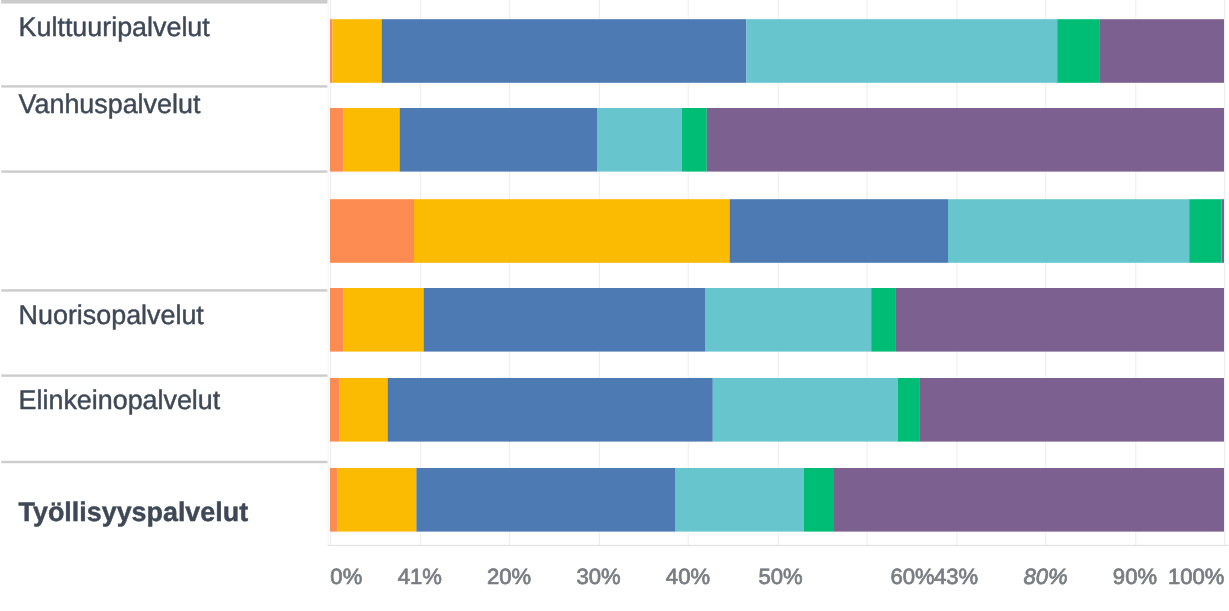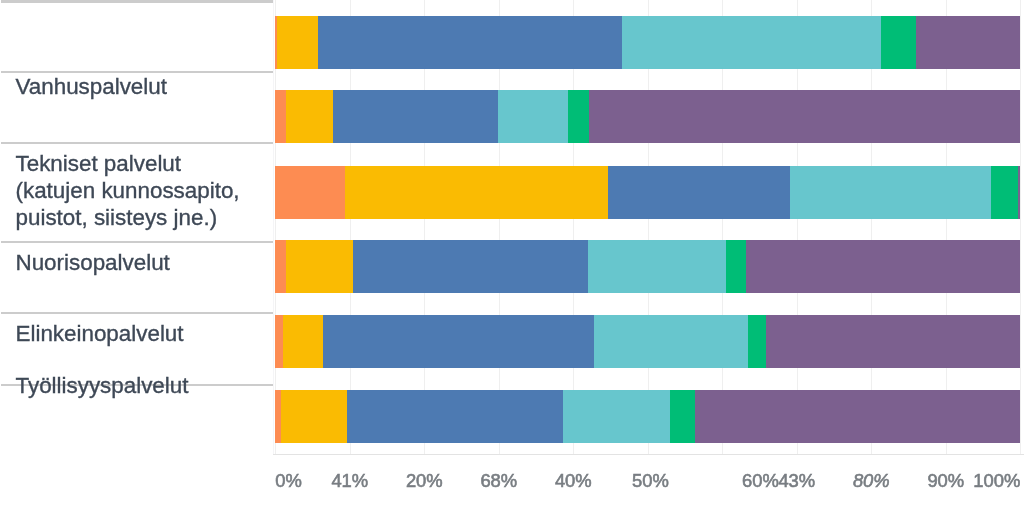--- a/index.html
+++ b/index.html
@@ -34,37 +34,35 @@
         -webkit-text-stroke:0.6px #787d82;}
 </style>
 </head>
 <body>
 
 <div id="root">
 
   <div class="labelcol">
 
     <div class="rowsep" style="top: 0px; height: 2.6px;"></div>
+    <div class="rowlabel" style="top: 9.4px;">Kulttuuripalvelut</div>
 
     <div class="rowsep" style="top: 70.5px;"></div>
     <div class="rowlabel" style="top: 73px;">Vanhuspalvelut</div>
 
     <div class="rowsep" style="top: 142px;"></div>
-    <div class="rowlabel" style="top: 149.8px;">Tekniset palvelut
-(katujen kunnossapito,
-puistot, siisteys jne.)</div>
 
     <div class="rowsep" style="top: 241px;"></div>
     <div class="rowlabel" style="top: 249px;">Nuorisopalvelut</div>
 
     <div class="rowsep" style="top: 312.3px;"></div>
     <div class="rowlabel" style="top: 320.2px;">Elinkeinopalvelut</div>
 
     <div class="rowsep" style="top: 383.5px;"></div>
-    <div class="rowlabel" style="top: 372px;">Työllisyyspalvelut</div>
+    <div class="rowlabel" style="top: 413px; font-weight: bold;">Työllisyyspalvelut</div>
   </div>
 
   <div class="vdivider"></div>
 
   <div class="plot" id="plot">
     <div id="gridlines">
         <div class="gridline" style="left: 1.3px;"></div>
         <div class="gridline" style="left: 75.8px;"></div>
         <div class="gridline" style="left: 150.3px;"></div>
         <div class="gridline" style="left: 224.8px;"></div>
@@ -83,21 +81,21 @@
     <div class="bar" style="top: 315px; height: 53.2px;"><span class="seg" style="width: 8.195px; background: rgb(253, 140, 82);"></span><span class="seg" style="width: 39.485px; background: rgb(250, 187, 2);"></span><span class="seg" style="width: 271.18px; background: rgb(77, 122, 178);"></span><span class="seg" style="width: 153.47px; background: rgb(103, 198, 205);"></span><span class="seg" style="width: 18.625px; background: rgb(0, 189, 118);"></span><span class="seg" style="width: 254.045px; background: rgb(124, 96, 143);"></span></div>
     <div class="bar" style="top: 389.7px; height: 52.9px;"><span class="seg" style="width: 6.109px; background: rgb(253, 140, 82);"></span><span class="seg" style="width: 65.9325px; background: rgb(250, 187, 2);"></span><span class="seg" style="width: 215.454px; background: rgb(77, 122, 178);"></span><span class="seg" style="width: 107.28px; background: rgb(103, 198, 205);"></span><span class="seg" style="width: 24.883px; background: rgb(0, 189, 118);"></span><span class="seg" style="width: 325.341px; background: rgb(124, 96, 143);"></span></div>
   </div>
 
   <div class="axisline"></div>
 
   <div class="axis">
     <div class="tick" style="left: 275.3px;">0%</div>
     <div class="tick" style="left: 331.394px;">41%</div>
     <div class="tick" style="left: 405.894px;">20%</div>
-    <div class="tick" style="left: 480.394px;">68%</div>
+    <div class="tick" style="left: 480.394px;">30%</div>
     <div class="tick" style="left: 554.894px;">40%</div>
     <div class="tick" style="left: 632px;">50%</div>
     <div class="tick" style="left: 742px;">60%</div>
     <div class="tick" style="left: 778.394px;">43%</div>
     <div class="tick" style="left: 852.894px; font-style: italic;">80%</div>
     <div class="tick" style="left: 927.394px;">90%</div>
     <div class="tick" style="left: 973.253px;">100%</div>
   </div>
 </div>
 

